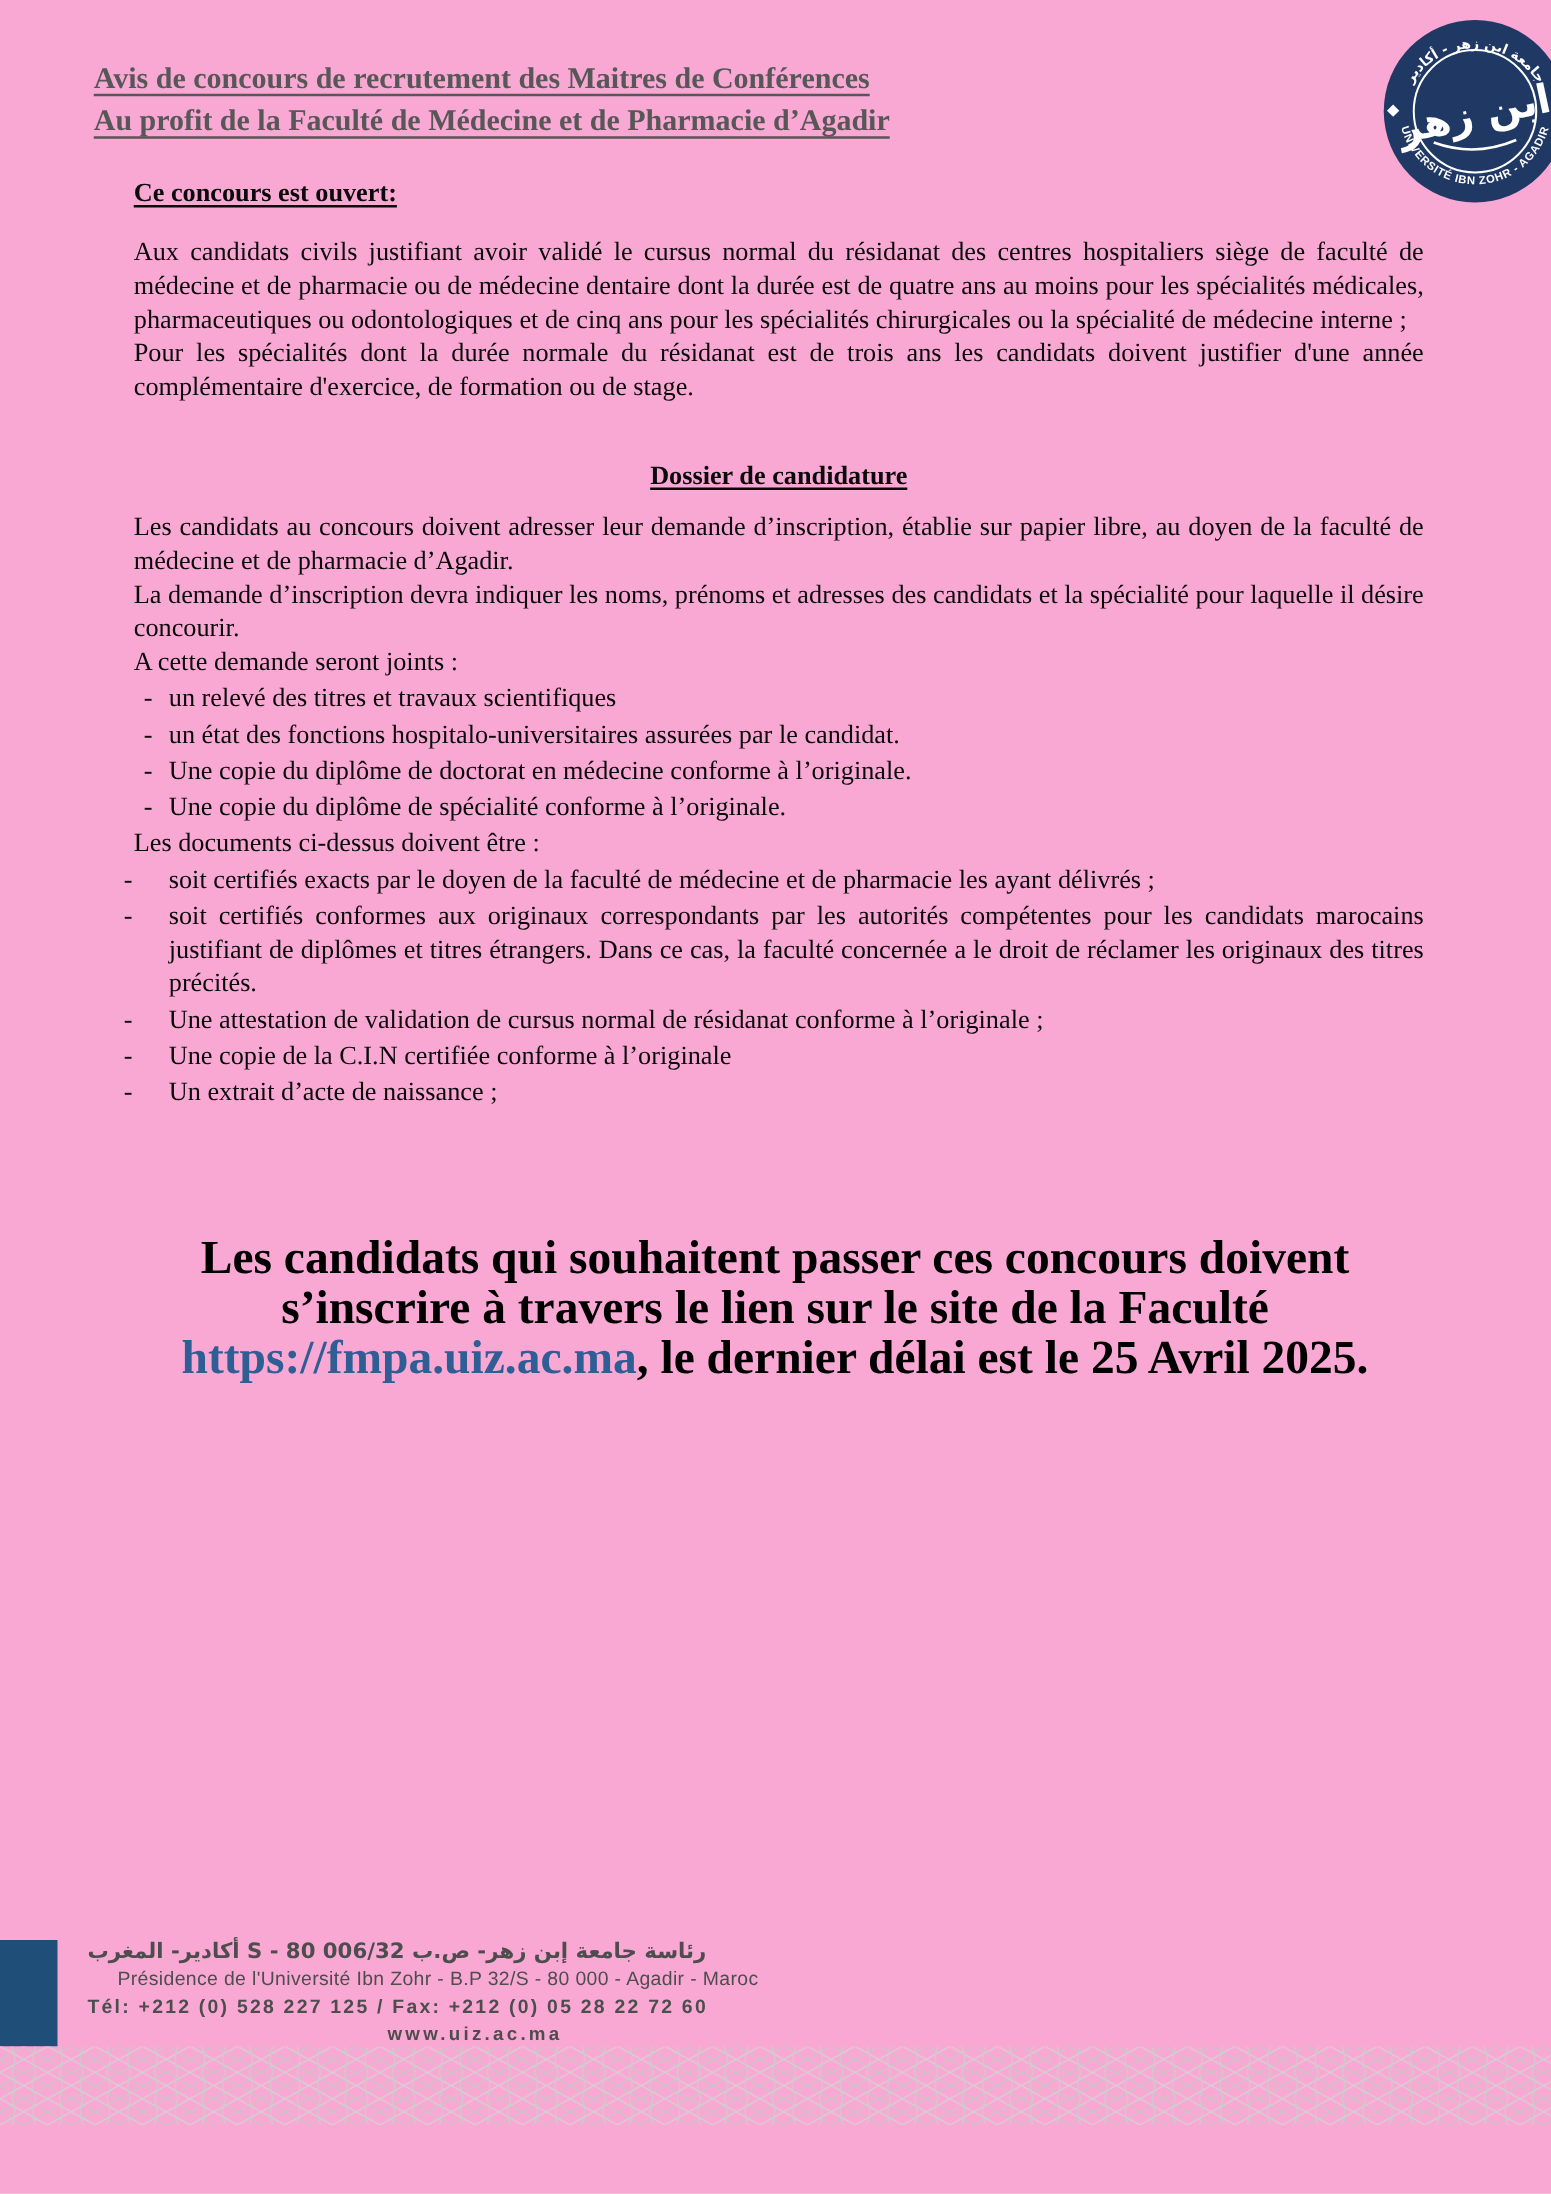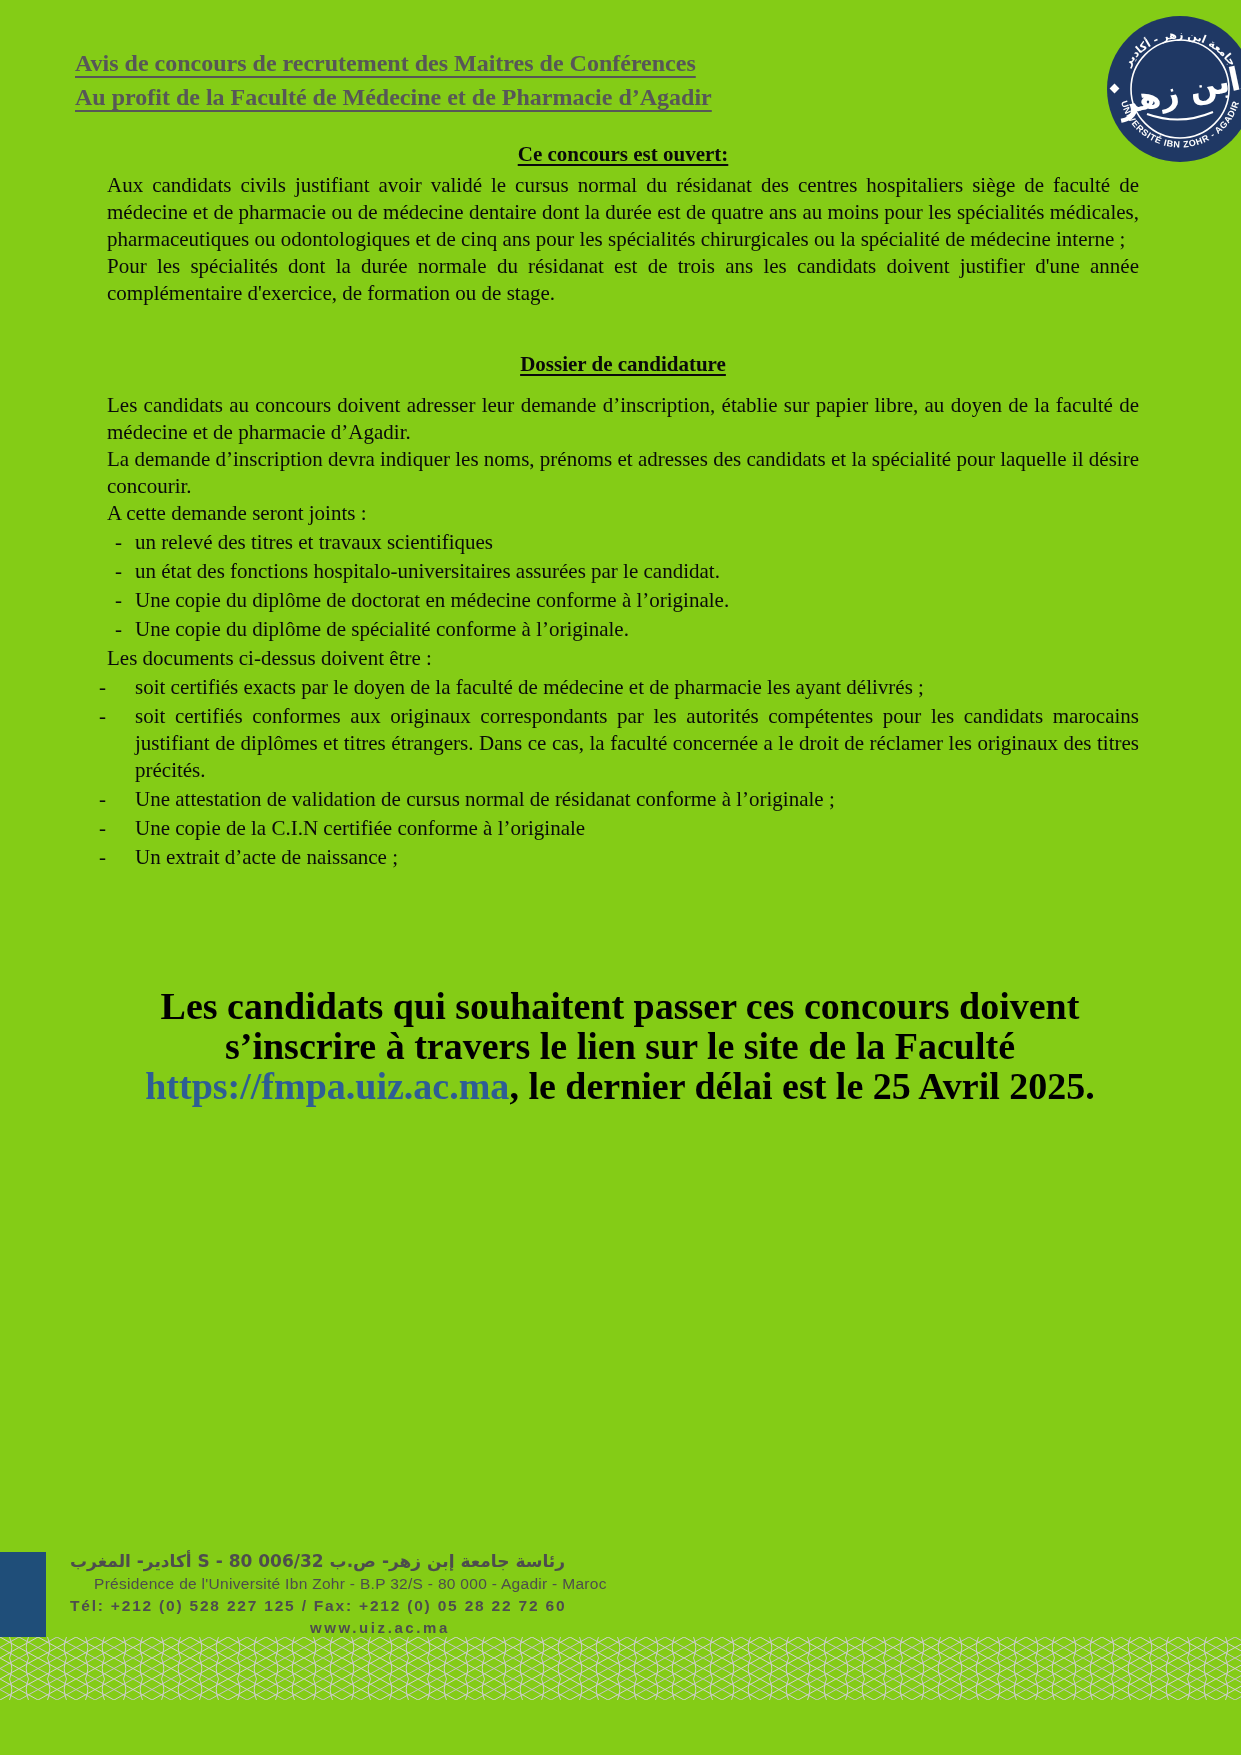--- a/index.html
+++ b/index.html
@@ -1,16 +1,16 @@
 <!DOCTYPE html>
 <html><head>
 <meta charset="utf-8">
 <style>
   html,body{margin:0;padding:0;background:#e8e8e8;}
-  .page{position:relative;width:1241px;height:1755px;background:#84cc16;overflow:hidden;
+  .page{position:relative;width:1241px;height:1755px;background:#f9a8d4;overflow:hidden;
         font-family:"Liberation Serif",serif;color:#0a0a0a;}
 
   
   .doc-title{position:absolute;left:75px;top:46px;width:720px;
              font-weight:bold;font-size:24px;line-height:34px;color:#575757;}
   .doc-title .t-line{display:inline-block;text-decoration:underline;
                      text-decoration-thickness:2px;text-underline-offset:5px;}
 
   .org-block{position:absolute;left:796px;top:38px;width:190px;text-align:center;
              color:#2a5a96;line-height:1.25;}
@@ -18,21 +18,21 @@
   .org-tif{font-family:"DejaVu Sans",sans-serif;font-size:11px;letter-spacing:1px;display:block;margin-top:1px;}
   .org-fr{font-family:"Liberation Sans",sans-serif;font-weight:bold;font-size:11px;
           letter-spacing:.4px;display:block;margin-top:2px;}
 
   .seal{position:absolute;left:1105px;top:14px;width:150px;height:150px;}
 
   
   .body-text{position:absolute;left:107px;top:141px;width:1032px;
              font-size:21px;line-height:27px;}
   .h-open{font-weight:bold;text-decoration:underline;text-decoration-thickness:2px;
-          text-underline-offset:3px;margin:0 0 4px 0;font-size:21px;text-align:center;}
+          text-underline-offset:3px;margin:0 0 20px 0;font-size:21px;}
   .para{margin:0;text-align:justify;}
   .gap-lg{height:44px;}
   .h-dossier{font-weight:bold;text-decoration:underline;text-decoration-thickness:2px;
              text-underline-offset:3px;text-align:center;margin:0 0 14px 0;font-size:21px;}
   .dash-list{margin:1px 0;}
   .dash-list .item{position:relative;padding-left:28px;margin:2px 0;text-align:justify;}
   .dash-list .item::before{content:"-";position:absolute;left:8px;top:0;}
   .dash-list.outdent .item::before{left:-8px;}
 
   

